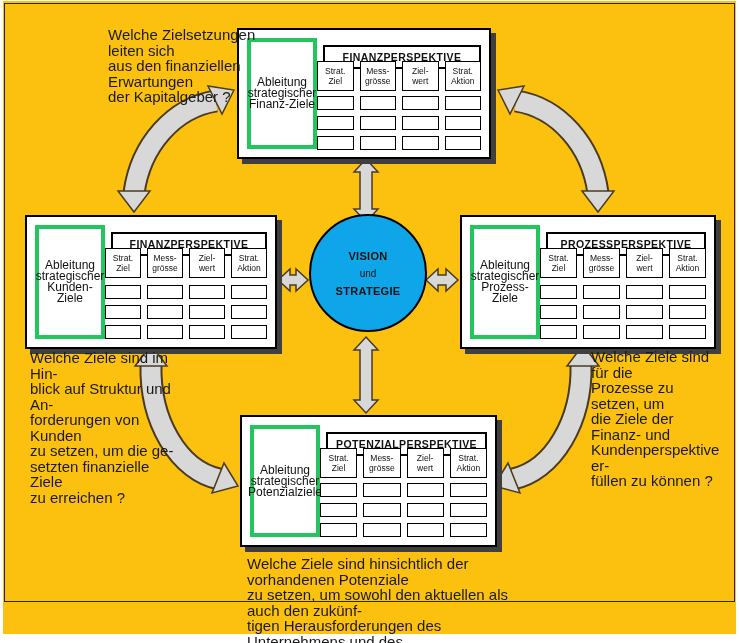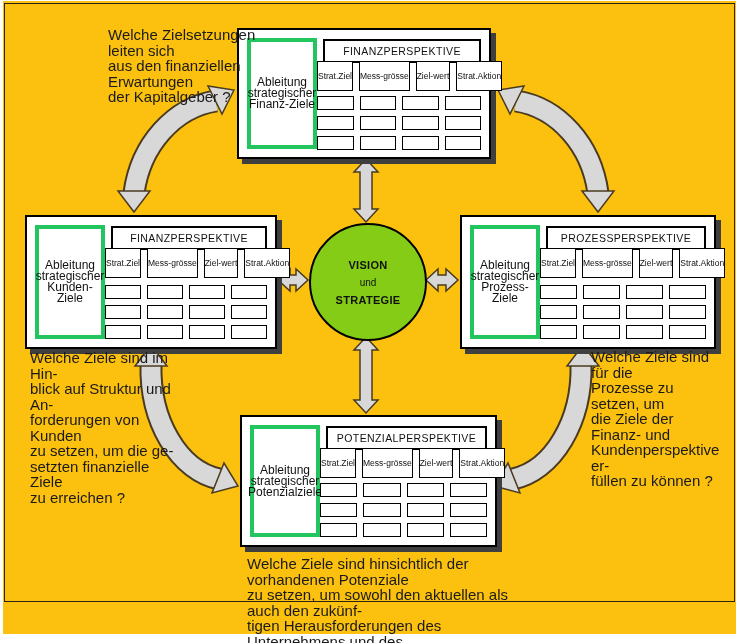--- a/index.html
+++ b/index.html
@@ -5,32 +5,32 @@
   html,body{margin:0;padding:0;background:#ffffff;}
   .canvas{position:relative;width:739px;height:643px;background:#ffffff;overflow:hidden;
           font-family:"Liberation Sans",sans-serif;color:#111;}
   .bg{position:absolute;left:3px;top:1px;width:733px;height:633px;background:#FCC10F;z-index:0;}
   .frame{position:absolute;left:4px;top:3px;width:729px;height:597px;border:1px solid #2b2414;z-index:1;}
   .arrow-layer{position:absolute;left:0;top:0;z-index:2;}
   .pbox{position:absolute;background:#ffffff;border:2px solid #000;box-shadow:5px 5px 0 #3f3f3f;z-index:3;}
   .side-label{position:absolute;left:8px;top:8px;bottom:8px;width:62px;border:4px solid #22c55e;
               display:flex;align-items:center;justify-content:center;text-align:center;
               font-size:12px;line-height:11px;white-space:pre-line;}
-  .ptitle{position:absolute;left:84px;top:9px;right:8px;height:20px;border:2px solid #000;
-          display:flex;align-items:center;justify-content:center;font-weight:normal;
+  .ptitle{position:absolute;left:84px;top:15px;right:8px;height:20px;border:2px solid #000;
+          display:flex;align-items:center;justify-content:center;font-weight:bold;
           font-size:10.5px;letter-spacing:.4px;}
   .hdr-row{position:absolute;left:78px;right:8px;top:31px;height:30px;display:grid;
            grid-template-columns:repeat(4,1fr);gap:6px;}
-  .hdr-cell{border:1px solid #000;display:flex;flex-direction:row;align-items:center;
+  .hdr-cell{border:1px solid #000;display:flex;flex-direction:column;align-items:center;
             justify-content:center;font-size:8.5px;line-height:10px;text-align:center;background:#fff;}
   .cell-row{position:absolute;left:78px;right:8px;display:grid;grid-template-columns:repeat(4,1fr);
             gap:6px;height:14px;}
   .cell{border:1px solid #000;background:#fff;}
-  .circle{position:absolute;left:309px;top:223px;width:114px;height:114px;border-radius:50%;
-          background:#84cc16;border:2px solid #000;z-index:3;display:flex;flex-direction:column;
+  .circle{position:absolute;left:309px;top:214px;width:114px;height:114px;border-radius:50%;
+          background:#0ea5e9;border:2px solid #000;z-index:3;display:flex;flex-direction:column;
           align-items:center;justify-content:center;gap:6px;text-align:center;}
   .circle .big{font-weight:bold;font-size:11px;letter-spacing:.3px;}
   .circle .small{font-size:10px;}
   .question{position:absolute;z-index:4;font-size:15px;line-height:15.5px;white-space:pre-line;color:#1a1a1a;}
 </style>
 </head>
 <body>
 
 <div class="canvas">
   <div class="bg"></div>

